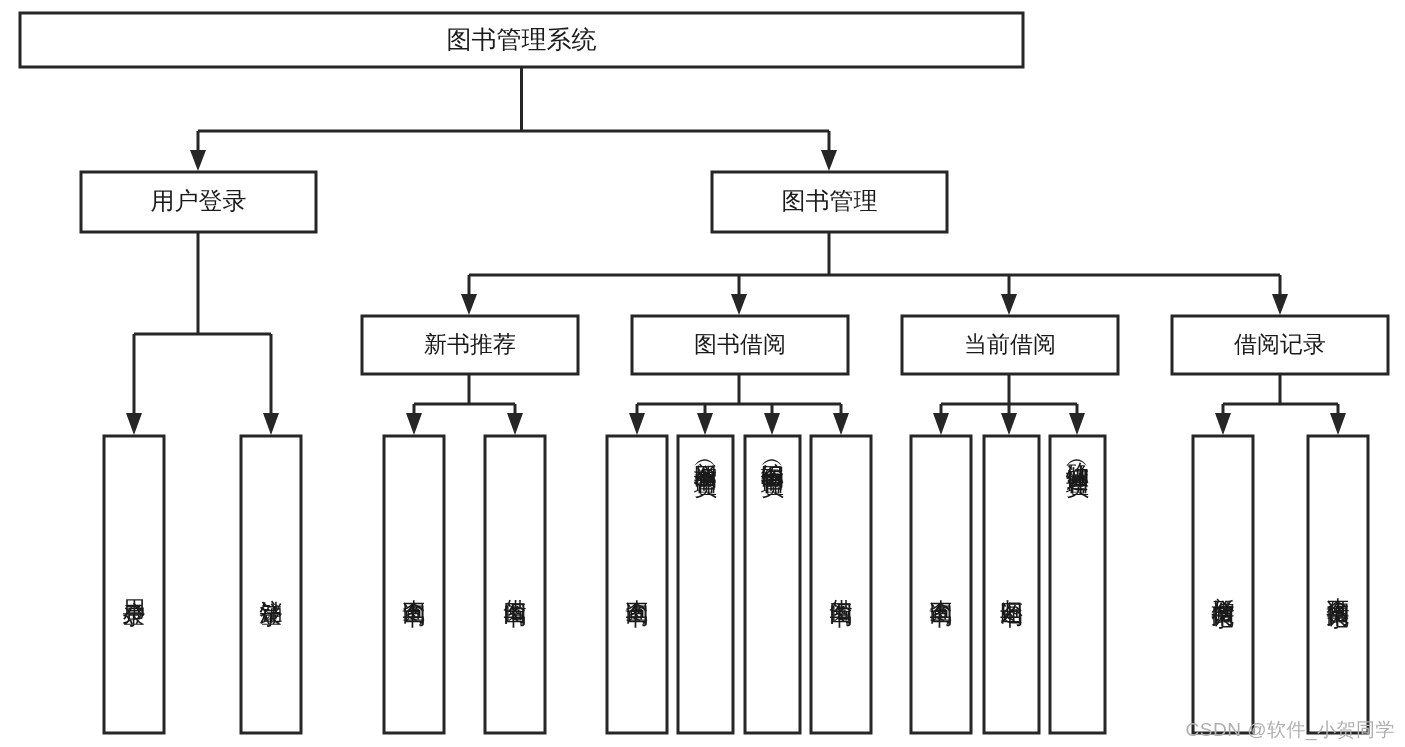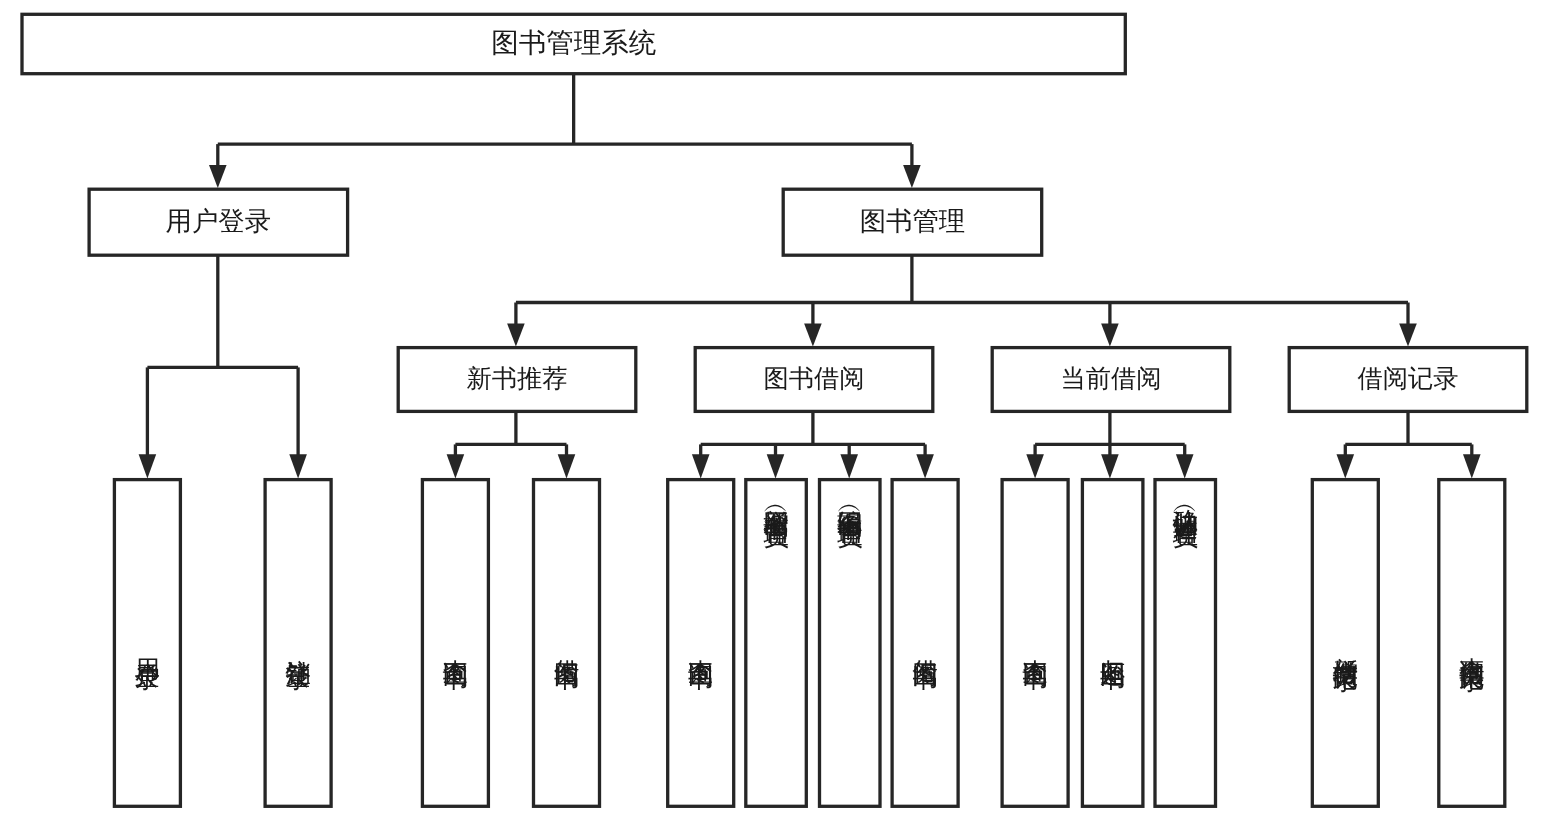--- a/index.html
+++ b/index.html
@@ -238,14 +238,15 @@
     <span class="leaf-label-text" style="margin-top:8px;">确认归还（管理员）</span>
   </div>
 
   <div class="leaf-label-box" style="left:1193px; top:436px; width:60px; height:297px;">
     <span class="leaf-label-text">新增借阅记录</span>
   </div>
   <div class="leaf-label-box" style="left:1308px; top:436px; width:60px; height:297px;">
     <span class="leaf-label-text">查询借阅记录</span>
   </div>
 
+  <div class="watermark">CSDN @软件_小贺同学</div>
 
 </div>
 
 </body></html>

